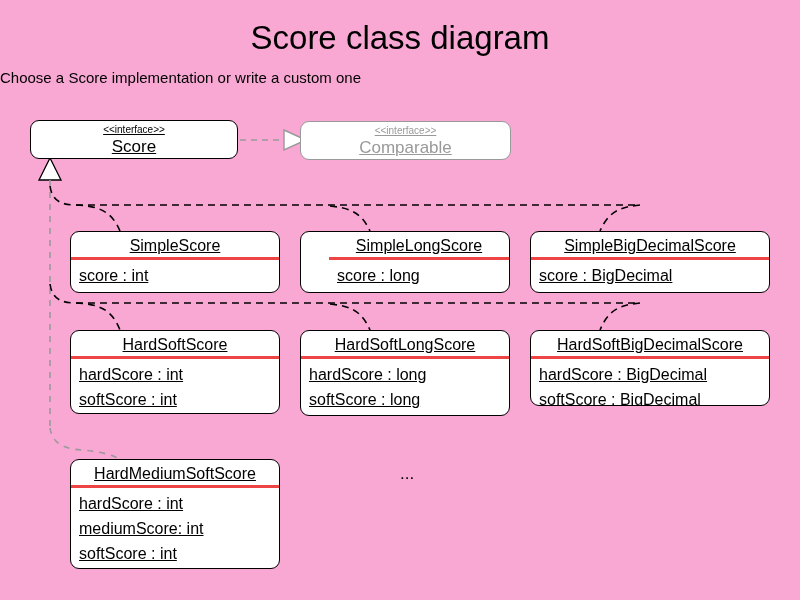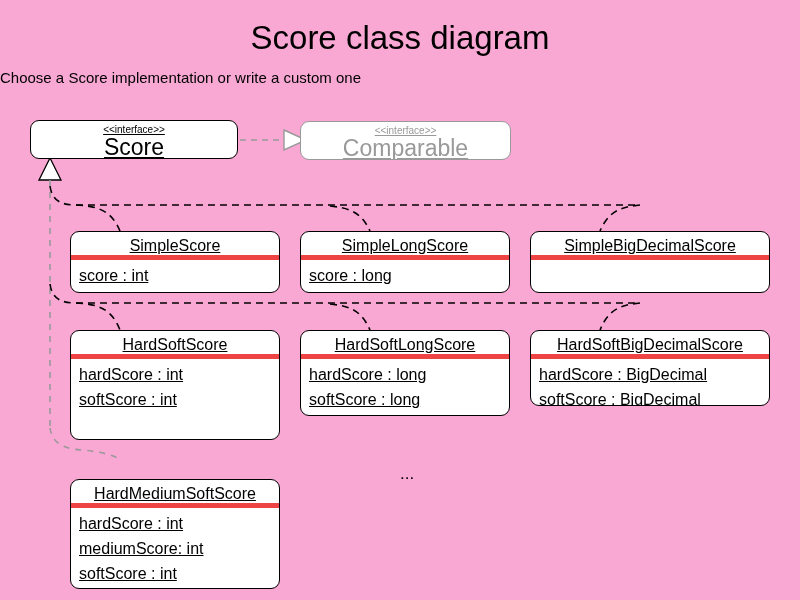--- a/index.html
+++ b/index.html
@@ -74,29 +74,29 @@
     padding-top: 3px;
   }
   .stereotype {
     display: block;
     font-size: 10px;
     line-height: 12px;
     color: inherit;
   }
   .iface-name {
     display: block;
-    font-size: 23px;
+    font-size: 17px;
     line-height: 22px;
     color: inherit;
   }
   .class-box .box-header {
     height: 28px;
     line-height: 28px;
     font-size: 16px;
-    border-bottom: 5px solid #ef4444;
+    border-bottom: 3px solid #ef4444;
   }
   .class-body {
     box-sizing: border-box;
     padding: 3px 0 3px 8px;
   }
   .attr {
     font-size: 16px;
     line-height: 25px;
     white-space: nowrap;
     color: #000;
@@ -161,32 +161,35 @@
     </div>
   </div>
 
   <div class="uml-box class-box" style="left:70px; top:231px; width:210px; height:62px;">
     <div class="box-header">SimpleScore</div>
     <div class="class-body">
       <div class="attr">score : int</div>
     </div>
   </div>
 
-  <div class="uml-box class-box" style="left:300px; top:231px; width:210px; height:62px;">
+  <div class="uml-box class-box" style="left:300px; top:231px; width:210px; height:62px;padding-left:28px;">
     <div class="box-header">SimpleLongScore</div>
     <div class="class-body">
       <div class="attr">score : long</div>
     </div>
   </div>
 
   <div class="uml-box class-box" style="left:530px; top:231px; width:240px; height:62px;">
     <div class="box-header">SimpleBigDecimalScore</div>
-  </div>
-
-  <div class="uml-box class-box" style="left:70px; top:330px; width:210px; height:110px;">
+    <div class="class-body">
+      <div class="attr">score : BigDecimal</div>
+    </div>
+  </div>
+
+  <div class="uml-box class-box" style="left:70px; top:330px; width:210px; height:84px;">
     <div class="box-header">HardSoftScore</div>
     <div class="class-body">
       <div class="attr">hardScore : int</div>
       <div class="attr">softScore : int</div>
     </div>
   </div>
 
   <div class="uml-box class-box" style="left:300px; top:330px; width:210px; height:86px;">
     <div class="box-header">HardSoftLongScore</div>
     <div class="class-body">
@@ -196,21 +199,21 @@
   </div>
 
   <div class="uml-box class-box" style="left:530px; top:330px; width:240px; height:76px;">
     <div class="box-header">HardSoftBigDecimalScore</div>
     <div class="class-body">
       <div class="attr">hardScore : BigDecimal</div>
       <div class="attr">softScore : BigDecimal</div>
     </div>
   </div>
 
-  <div class="uml-box class-box" style="left:70px; top:479px; width:210px; height:110px;">
+  <div class="uml-box class-box" style="left:70px; top:459px; width:210px; height:110px;">
     <div class="box-header">HardMediumSoftScore</div>
     <div class="class-body">
       <div class="attr">hardScore : int</div>
       <div class="attr">mediumScore: int</div>
       <div class="attr">softScore : int</div>
     </div>
   </div>
 
   <div class="ellipsis" style="left:400px; top:465px;">...</div>
 

